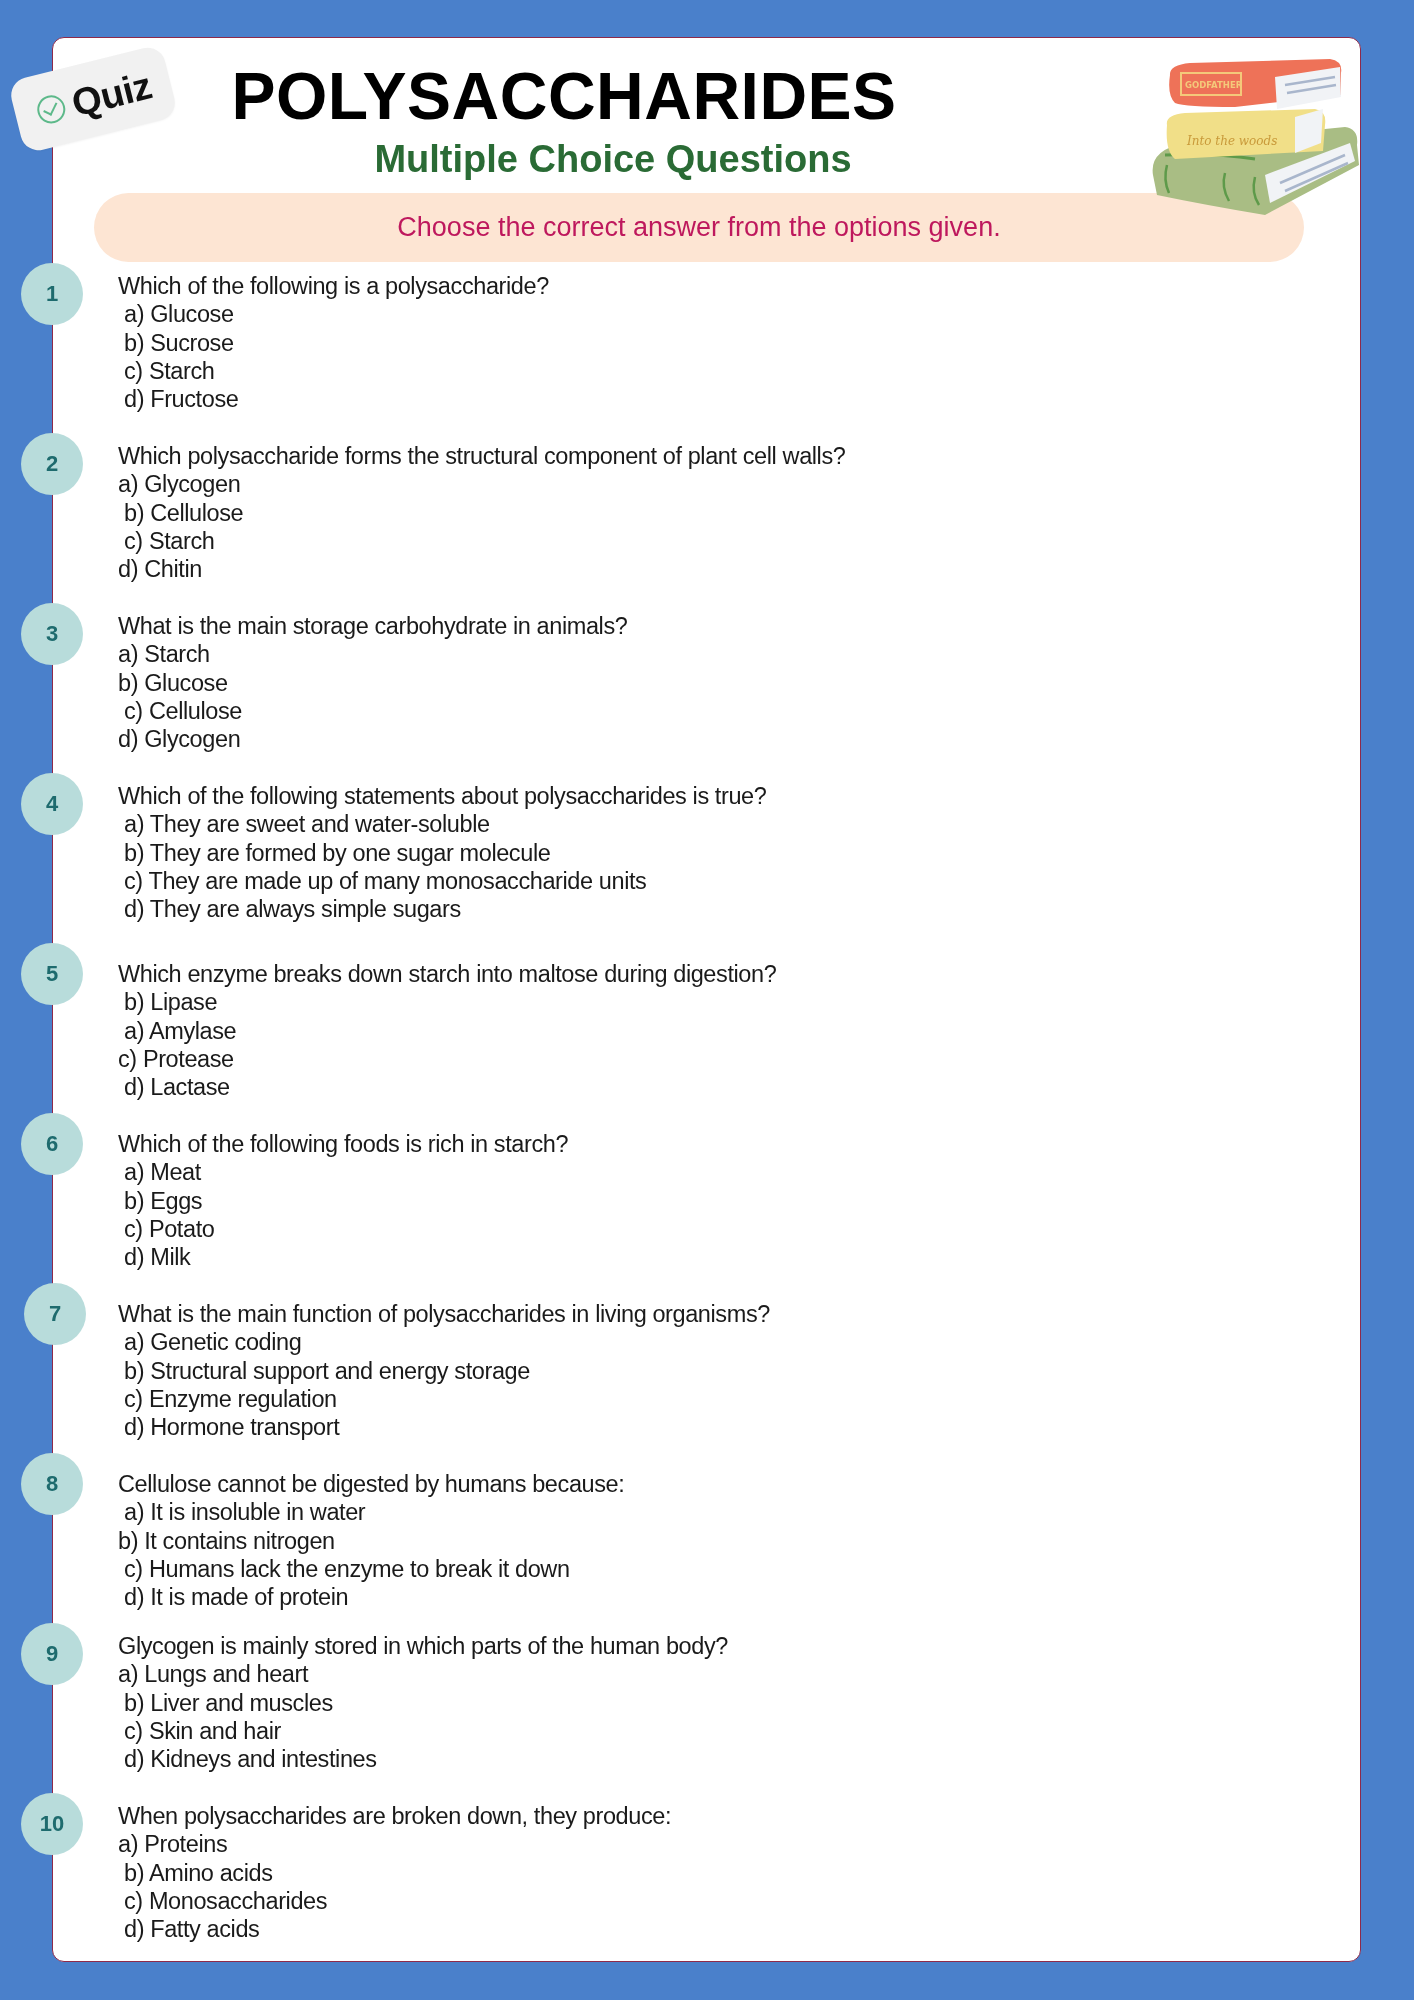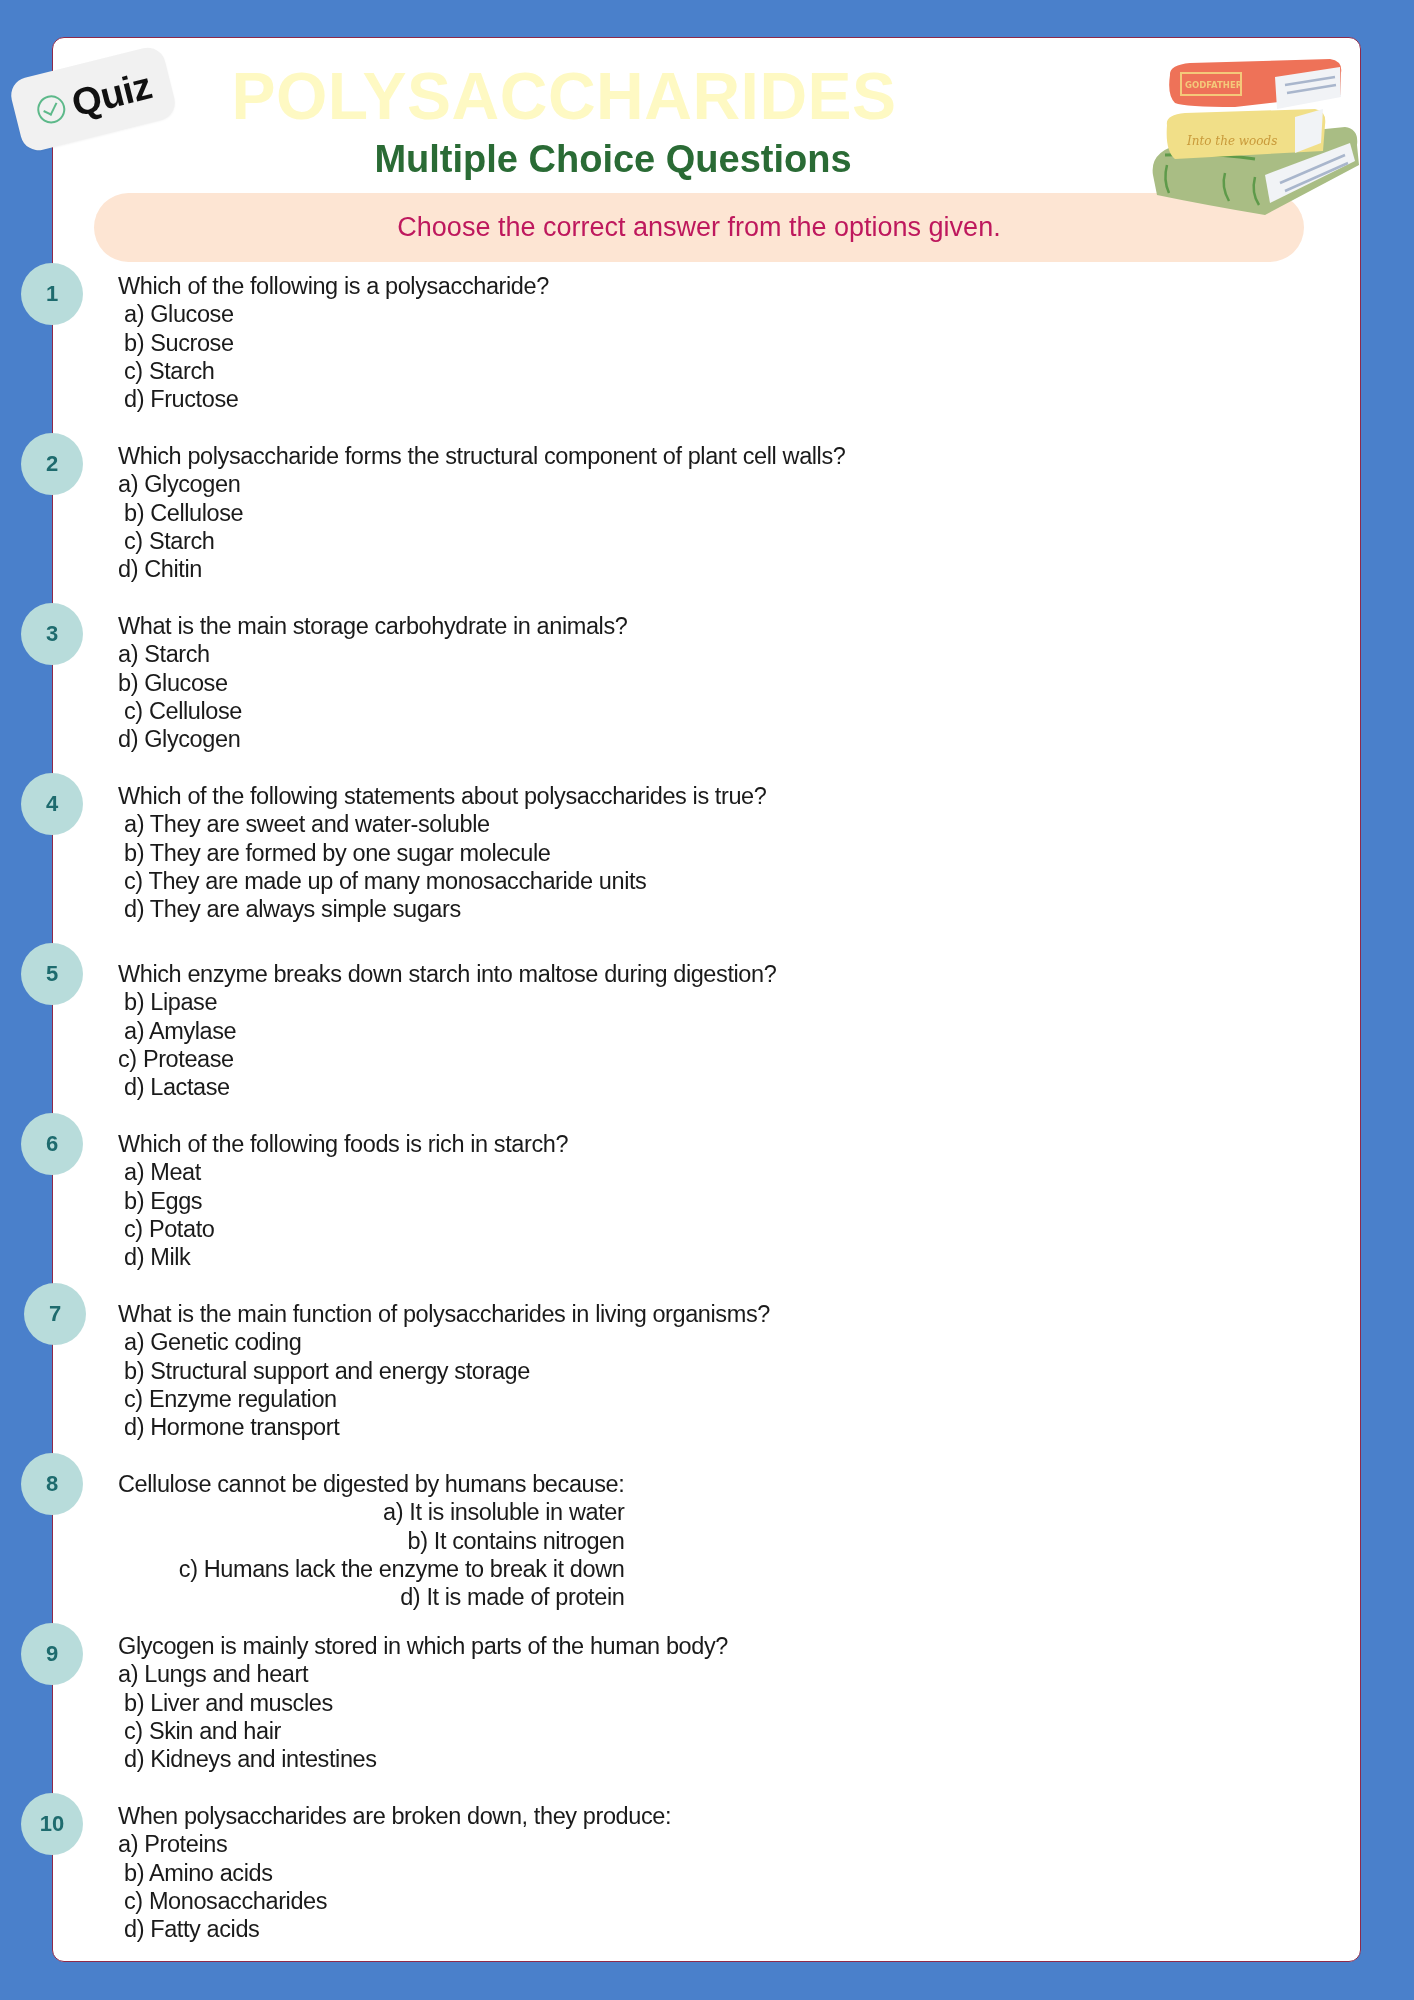--- a/index.html
+++ b/index.html
@@ -24,21 +24,21 @@
     box-sizing:border-box; position:relative;
   }
   .quiz-tag .check::after {
     content:""; position:absolute; left:7px; top:3px; width:7px; height:12px;
     border-right:2.5px solid #5DB98A; border-bottom:2.5px solid #5DB98A;
     transform:rotate(40deg);
   }
   .quiz-tag .label { font-size:38px; font-weight:bold; color:#111; letter-spacing:-0.5px; }
   .title {
     position:absolute; left:0; width:1128px; top:56px; text-align:center;
-    font-size:66px; font-weight:bold; color:#fef9c3; letter-spacing:0.5px; line-height:80px;
+    font-size:66px; font-weight:bold; color:#000000; letter-spacing:0.5px; line-height:80px;
   }
   .subtitle {
     position:absolute; left:0; width:1226px; top:136px; text-align:center;
     font-size:38px; font-weight:bold; color:#2A6B35; line-height:46px;
   }
   .banner {
     position:absolute; left:94px; top:193px; width:1210px; height:69px;
     background:#FDE5D3; border-radius:35px;
     display:flex; align-items:center; justify-content:center;
     font-size:27px; color:#be185d;
@@ -143,21 +143,21 @@
     </div>
     <div class="q-circle" style="top: 1283px; left: 24px;">7</div>
     <div class="q-block" style="top: 1300px;">
       <span class="opt">What is the main function of polysaccharides in living organisms?</span>
       <span class="opt indent">a) Genetic coding</span>
       <span class="opt indent">b) Structural support and energy storage</span>
       <span class="opt indent">c) Enzyme regulation</span>
       <span class="opt indent">d) Hormone transport</span>
     </div>
     <div class="q-circle" style="top: 1453px; left: 21px;">8</div>
-    <div class="q-block" style="top: 1470px; text-align: right;">
+    <div class="q-block" style="top: 1470px;">
       <span class="opt">Cellulose cannot be digested by humans because:</span>
       <span class="opt indent">a) It is insoluble in water</span>
       <span class="opt">b) It contains nitrogen</span>
       <span class="opt indent">c) Humans lack the enzyme to break it down</span>
       <span class="opt indent">d) It is made of protein</span>
     </div>
     <div class="q-circle" style="top: 1623px; left: 21px;">9</div>
     <div class="q-block" style="top: 1632px;">
       <span class="opt">Glycogen is mainly stored in which parts of the human body?</span>
       <span class="opt">a) Lungs and heart</span>

